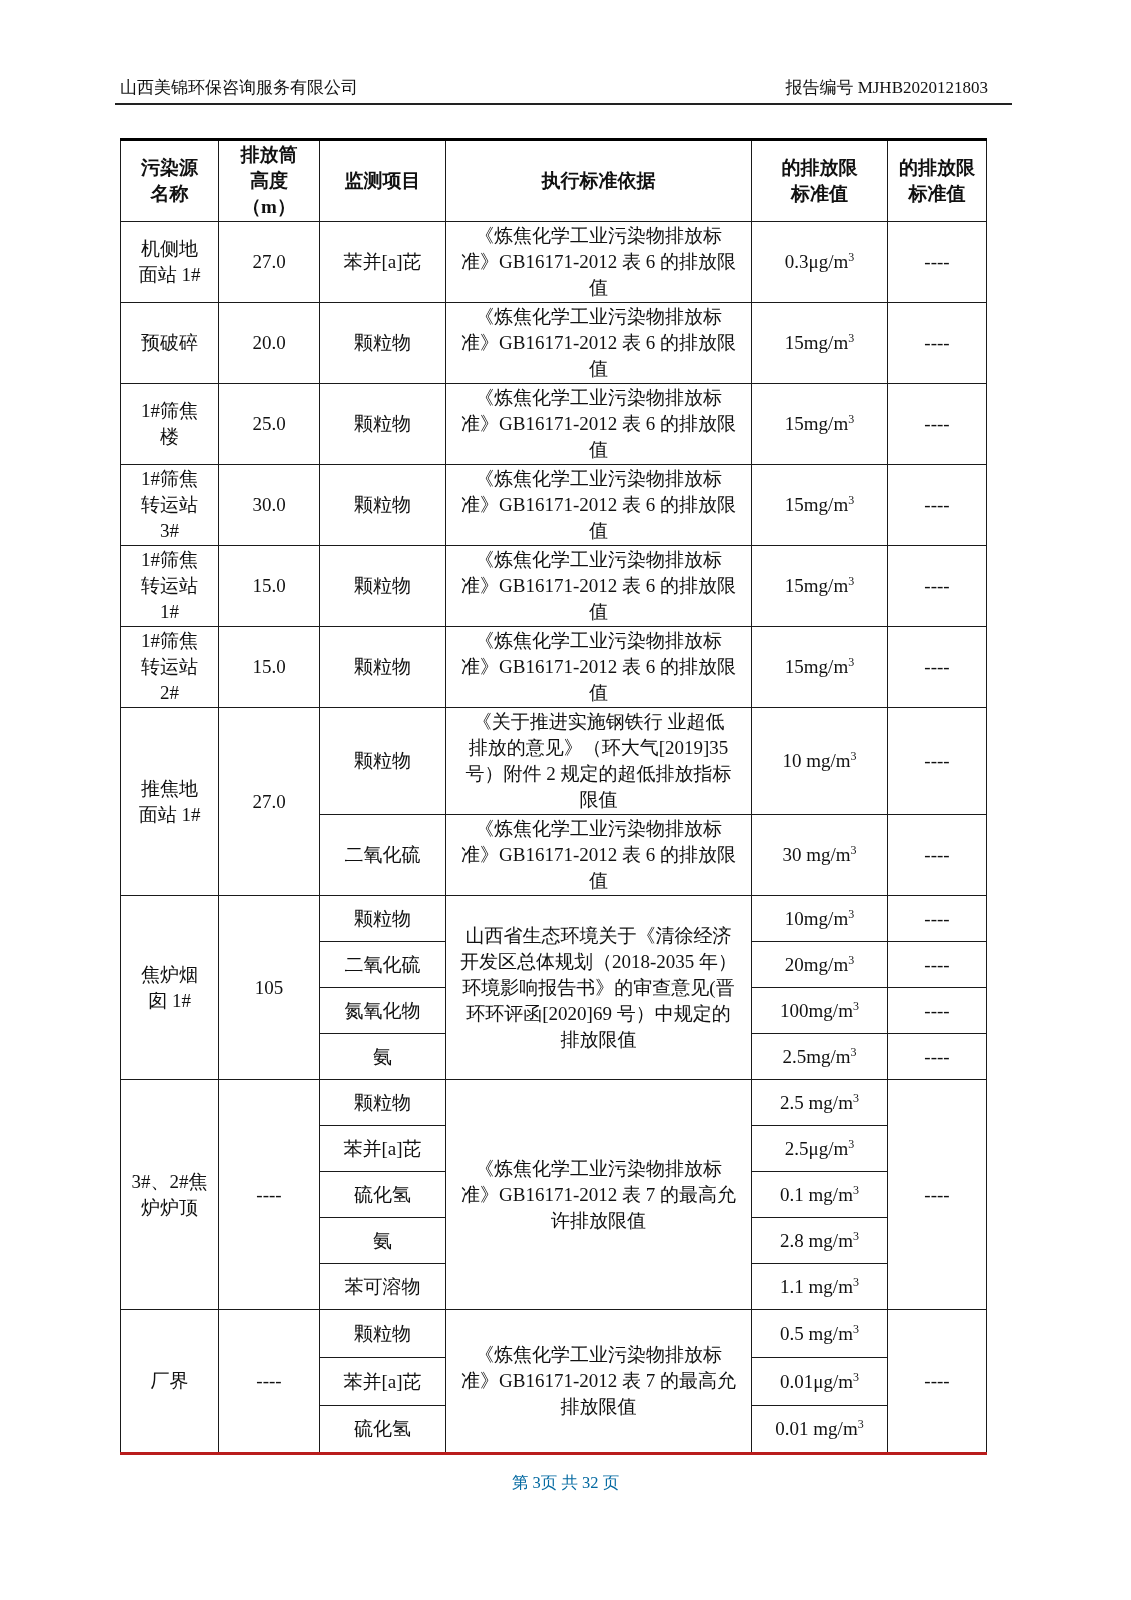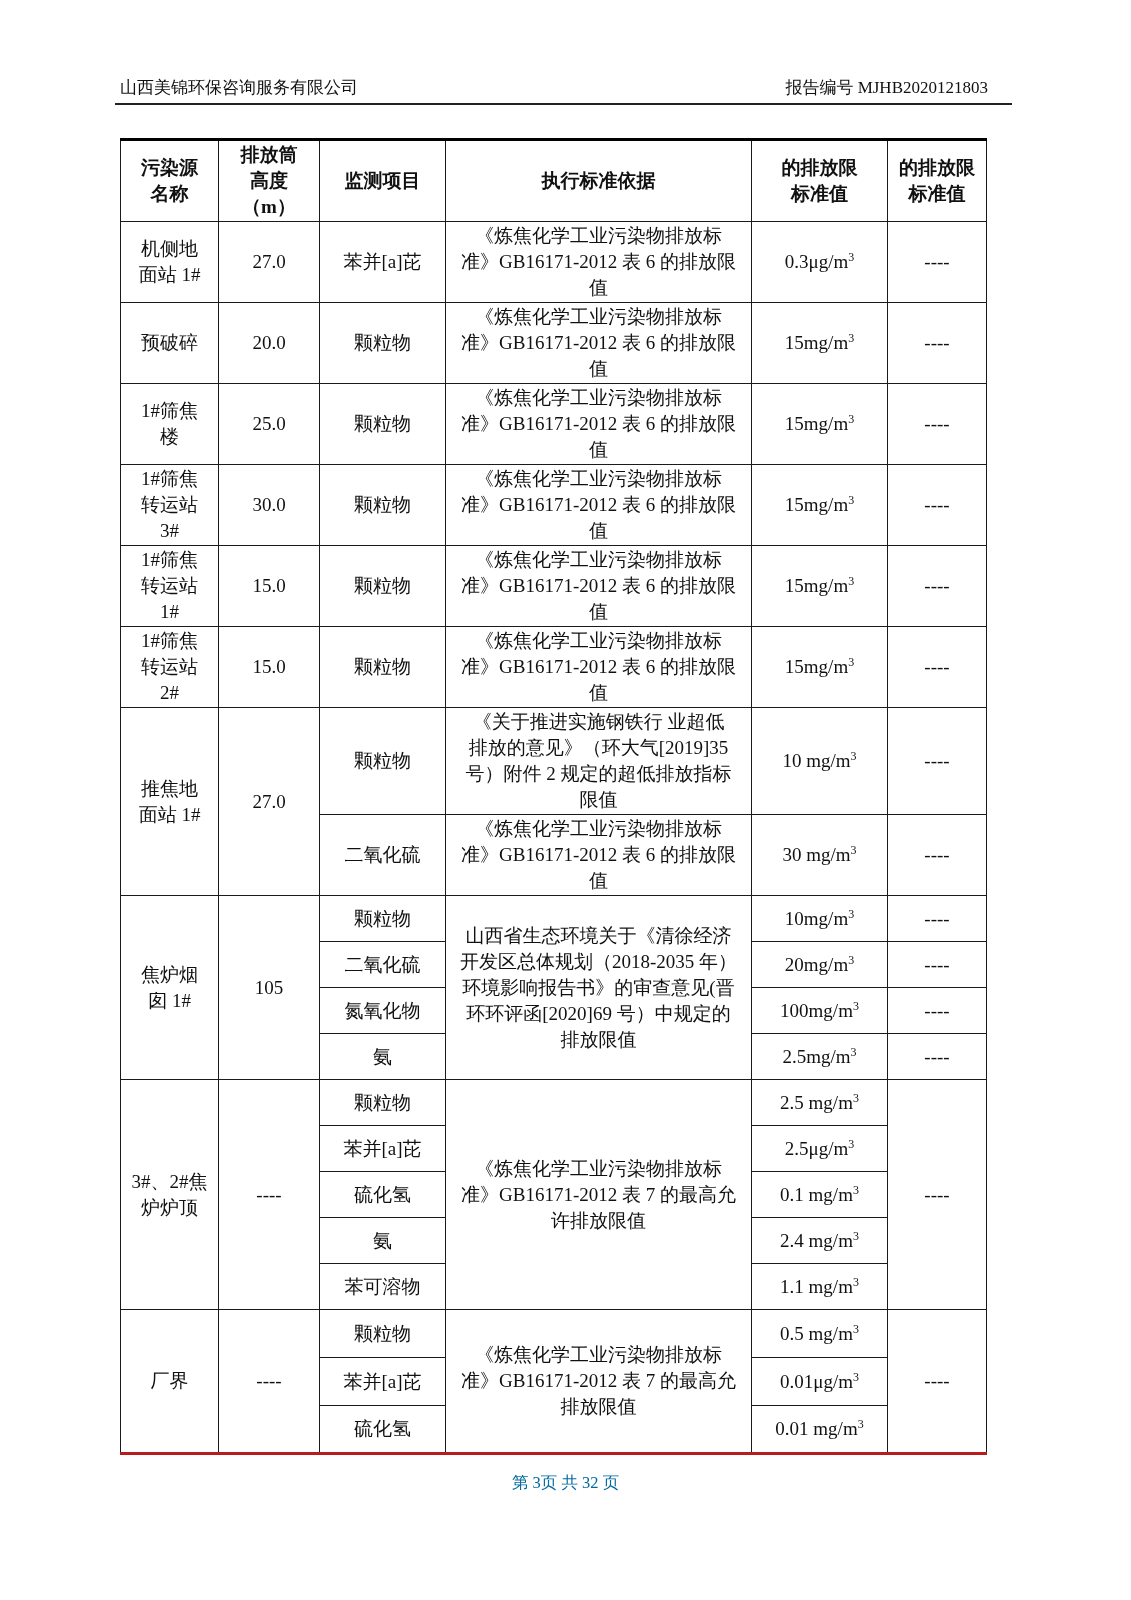--- a/index.html
+++ b/index.html
@@ -217,21 +217,21 @@
       <tr style="height:46px">
         <td>苯并[a]芘</td>
         <td><span>2.5μg/m</span><sup>3</sup></td>
       </tr>
       <tr style="height:46px">
         <td>硫化氢</td>
         <td><span>0.1 mg/m</span><sup>3</sup></td>
       </tr>
       <tr style="height:46px">
         <td>氨</td>
-        <td><span>2.4 mg/m</span><sup>3</sup></td>
+        <td><span>2.8 mg/m</span><sup>3</sup></td>
       </tr>
       <tr style="height:46px">
         <td>苯可溶物</td>
         <td><span>1.1 mg/m</span><sup>3</sup></td>
       </tr>
 
       <tr style="height:48px">
         <td rowspan="3">厂界</td>
         <td rowspan="3">----</td>
         <td>颗粒物</td>

